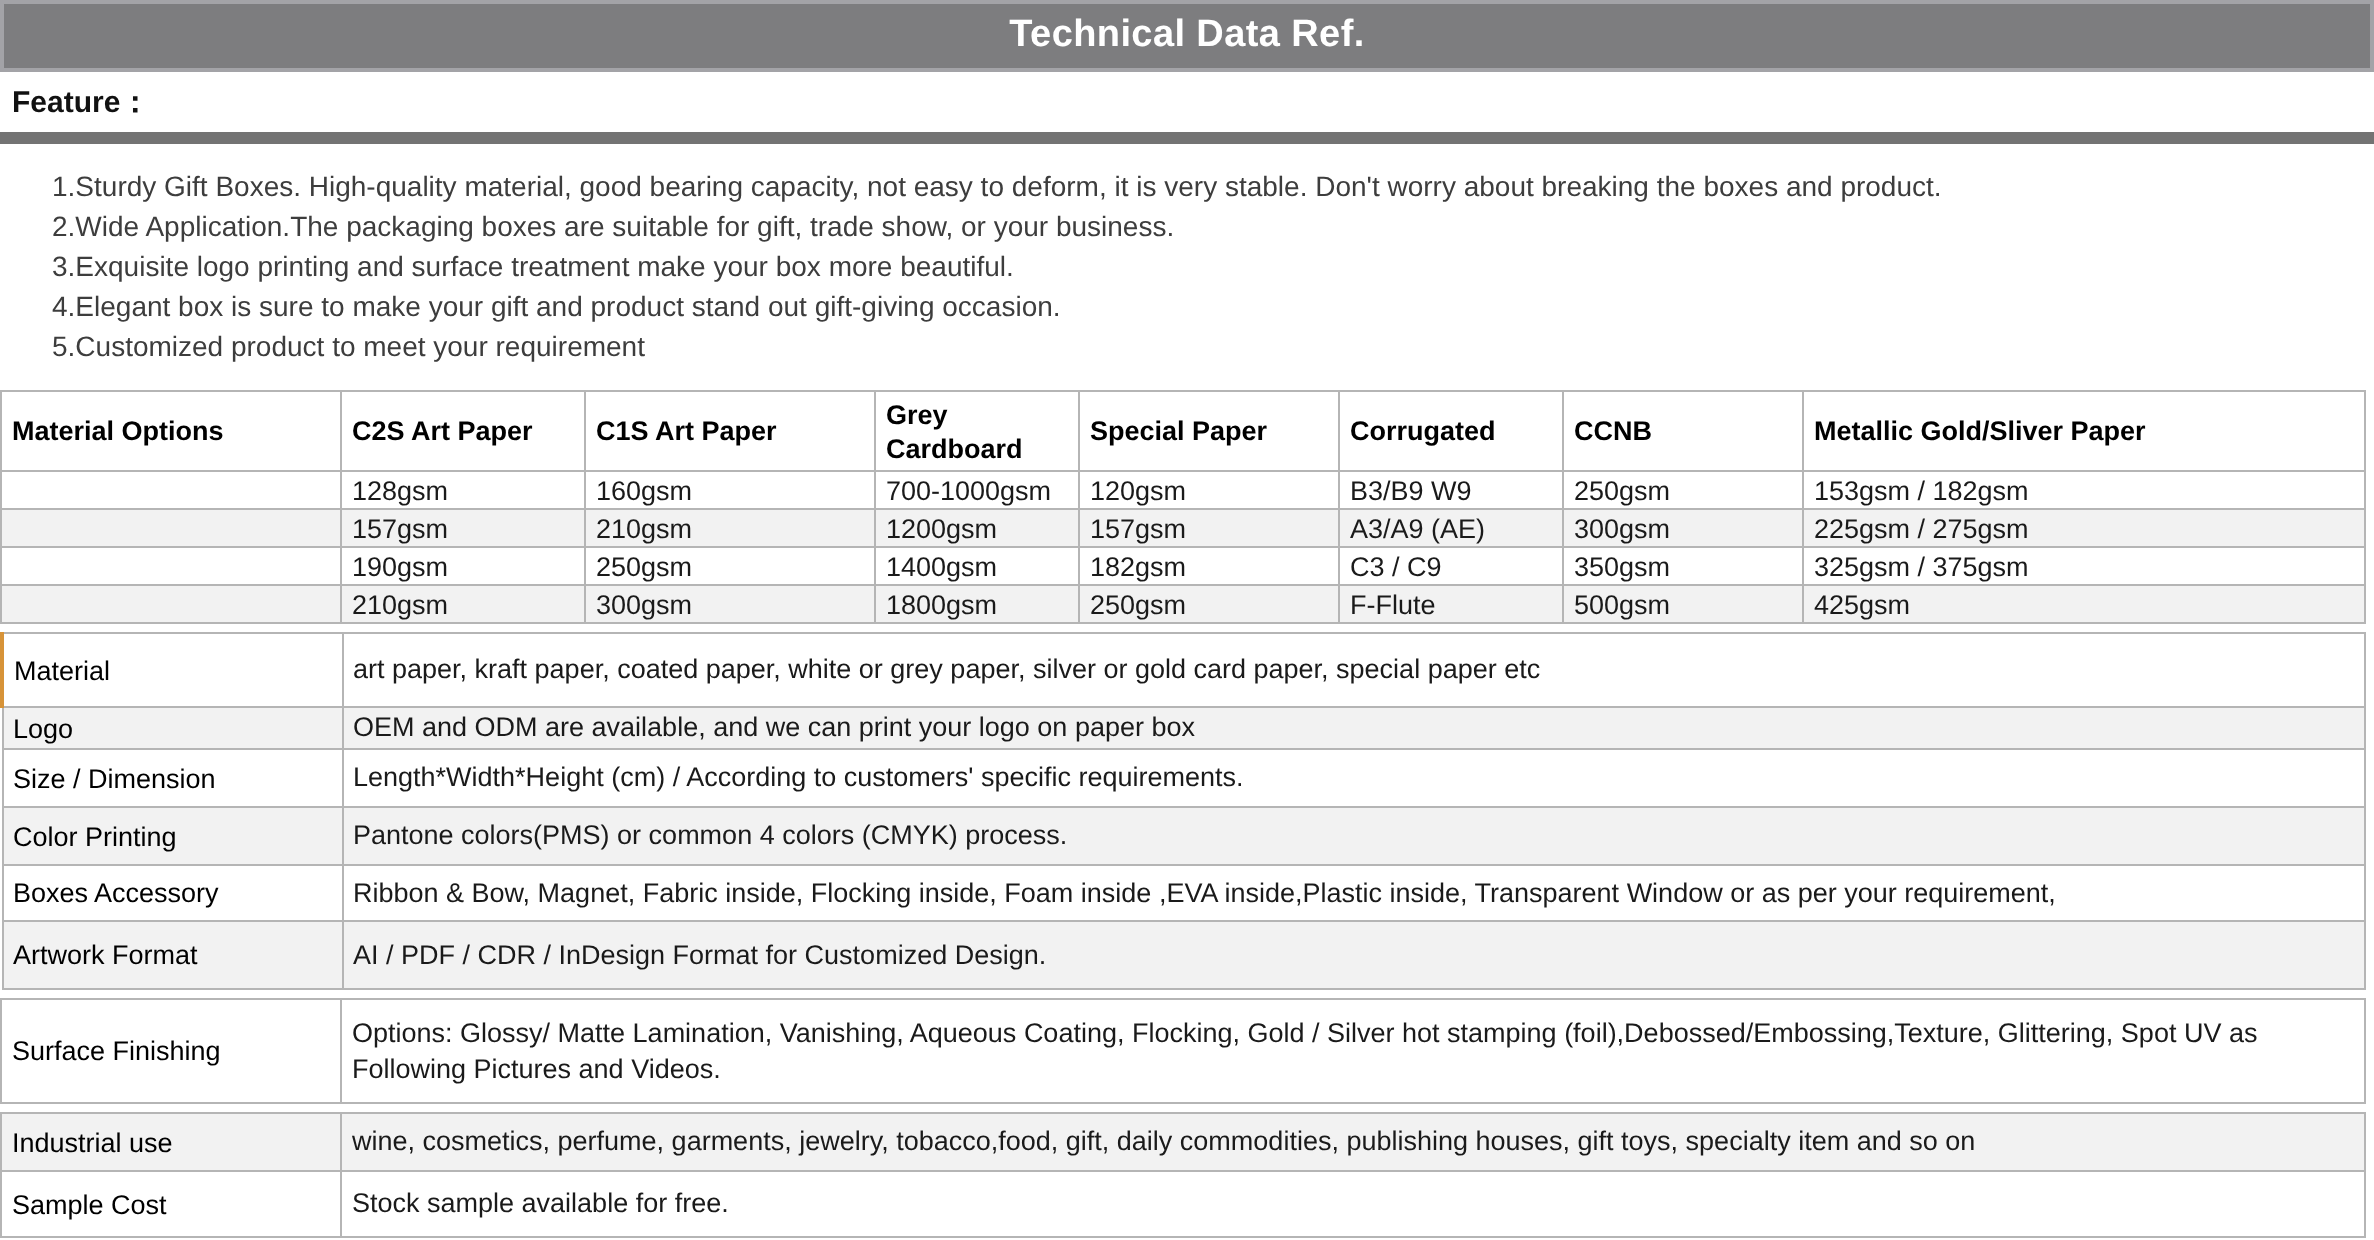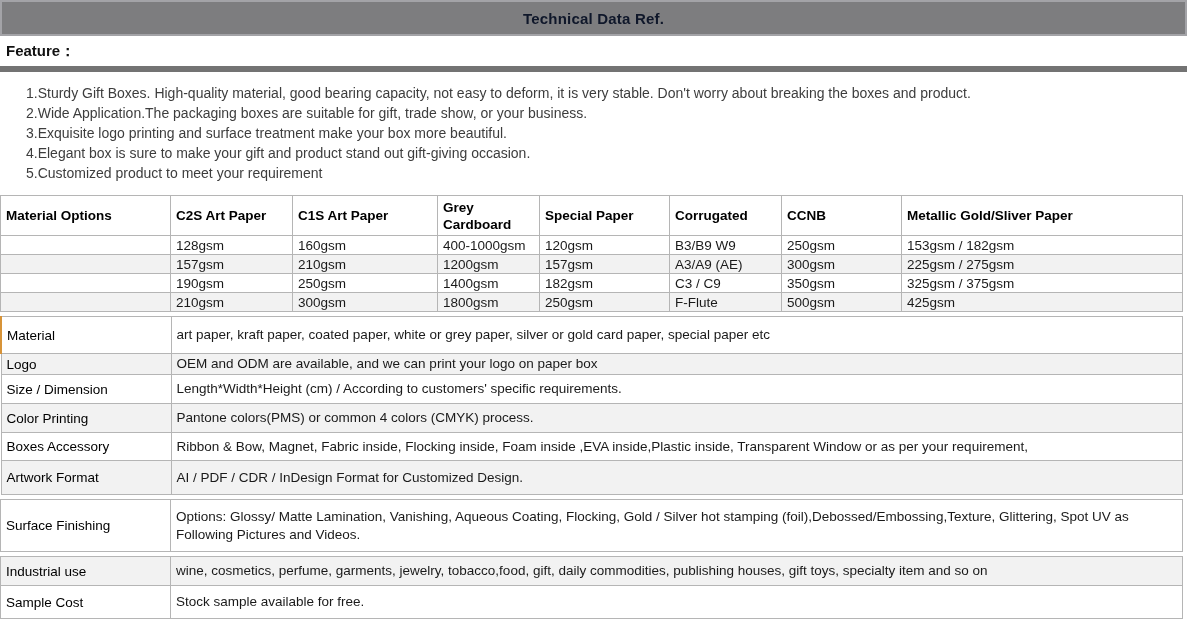--- a/index.html
+++ b/index.html
@@ -9,21 +9,21 @@
     background:#ffffff; color:#1a1a1a;
     font-family:"Liberation Sans","DejaVu Sans",sans-serif;
   }
   
   .title-bar {
     height:36px; background:#7d7d7f;
     border:2px solid #a3a3a7;
     display:flex; align-items:center; justify-content:center;
   }
   .title-bar .title {
-    color:#0f172a; font-weight:bold; font-size:15px; letter-spacing:0.2px;
+    color:#ffffff; font-weight:bold; font-size:19px; letter-spacing:0.2px;
   }
   
   .feature-band {
     border-bottom:6px solid #737373;
     padding:6px 6px 5px 6px;
   }
   .feature-band .feature-heading {
     font-size:15px; font-weight:bold; color:#111;
   }
   
@@ -99,21 +99,21 @@
     <th>Grey Cardboard</th>
     <th>Special Paper</th>
     <th>Corrugated</th>
     <th>CCNB</th>
     <th>Metallic Gold/Sliver Paper</th>
   </tr>
   <tr>
     <td></td>
     <td>128gsm</td>
     <td>160gsm</td>
-    <td>400-1000gsm</td>
+    <td>700-1000gsm</td>
     <td>120gsm</td>
     <td>B3/B9 W9</td>
     <td>250gsm</td>
     <td>153gsm / 182gsm</td>
   </tr>
   <tr class="stripe">
     <td></td>
     <td>157gsm</td>
     <td>210gsm</td>
     <td>1200gsm</td>

